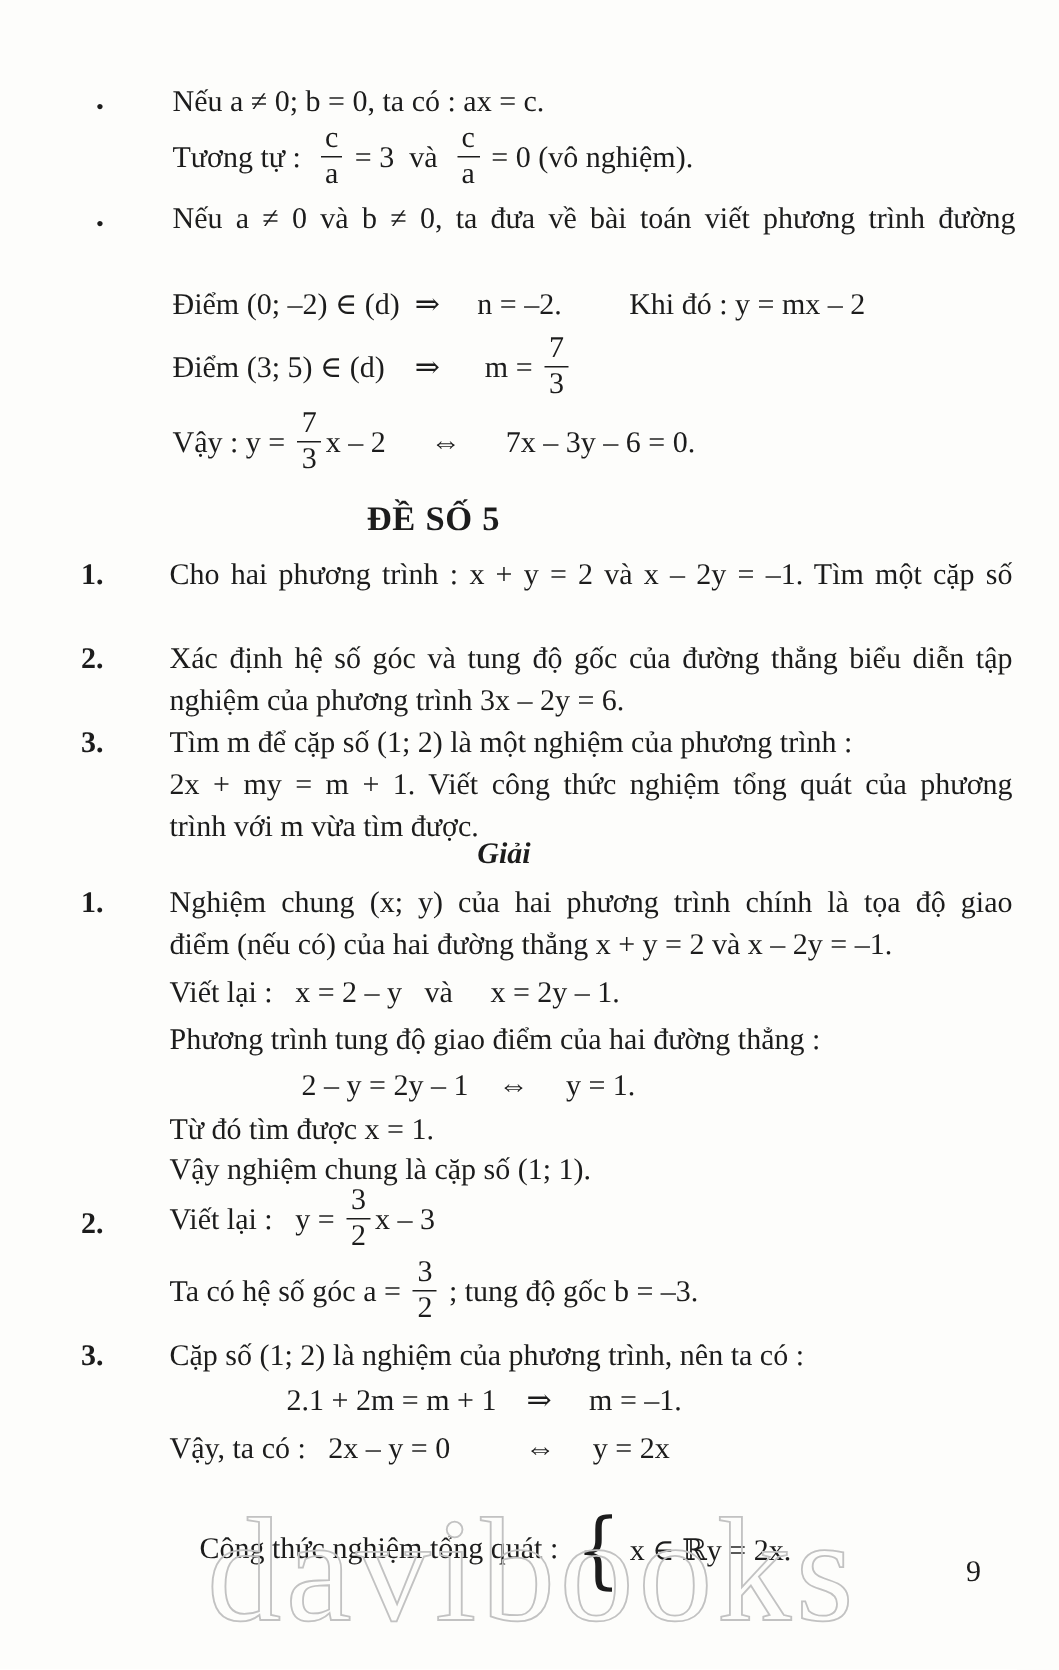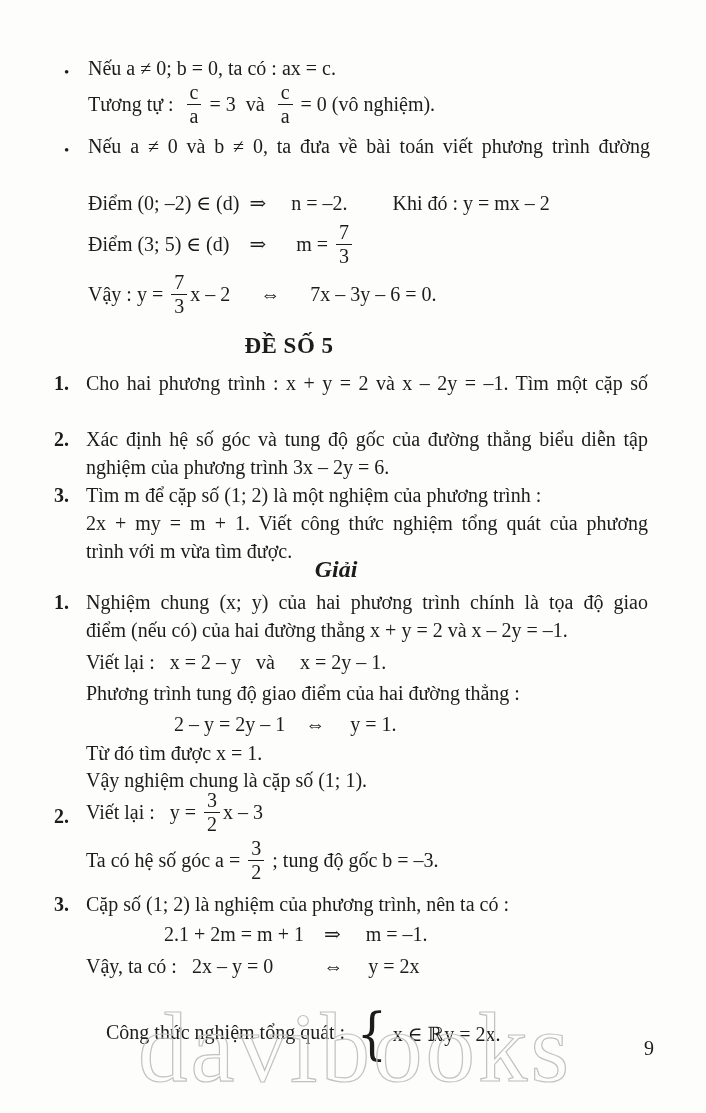--- a/index.html
+++ b/index.html
@@ -3,28 +3,28 @@
 <meta charset="utf-8">
 <style>
   * { margin:0; padding:0; box-sizing:border-box; }
   html,body { background:#ffffff; }
   body { font-family:"Liberation Serif","DejaVu Serif","DejaVu Sans",serif; }
   .page {
     position:relative; width:706px; height:1113px; margin:0 auto;
     background:#fdfdfb; color:#1c1c1c; overflow:hidden;
     font-size:20px; line-height:24px;
   }
-  .ln { position:absolute; white-space:pre; }
+  .ln { position:absolute; white-space:pre;margin-left:27px; }
   .j  { white-space:normal; width:562px; text-align:justify; text-align-last:justify; }
   .mk { position:absolute; font-weight:bold; white-space:pre; }
   .dot { position:absolute; font-size:15px; }
   .h1 { position:absolute; left:0; width:578px; text-align:center;
         font-weight:bold; font-size:23px; letter-spacing:.5px; white-space:pre; }
   .h2 { position:absolute; left:0; width:672px; text-align:center;
-        font-weight:bold; font-style:italic; font-size:24px; white-space:pre; }
+        font-weight:bold; font-style:italic; font-size:20px; white-space:pre; }
   .frac { display:inline-block; vertical-align:middle; text-align:center;
           line-height:21px; margin:0 3px; transform:translateY(-2px); }
   .fn { display:block; padding:0 3px 1px; border-bottom:1.5px solid #1c1c1c; }
   .fd { display:block; padding-top:1px; }
   .sys { display:inline-flex; align-items:center; vertical-align:middle; margin-left:4px; }
   .brace { font-size:56px; line-height:1; font-family:"DejaVu Serif","DejaVu Sans",serif;
            transform:scaleX(.85); font-weight:400; }
   .rows { display:flex; flex-direction:row; margin-left:3px; }
   .rows span { line-height:27px; white-space:pre; }
   .wm { position:absolute; color:transparent; pointer-events:none;

